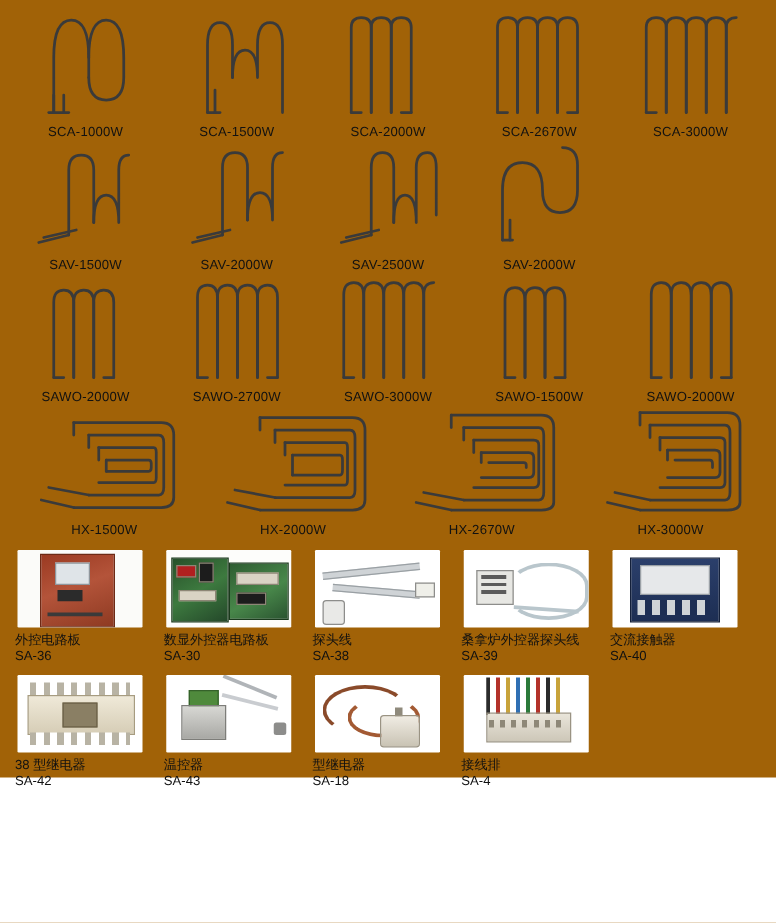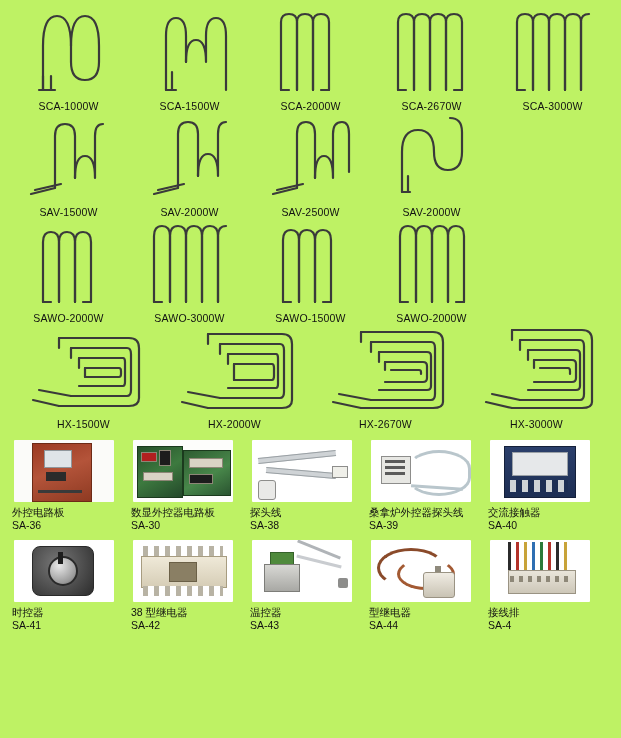--- a/index.html
+++ b/index.html
@@ -10,23 +10,23 @@
   body {
     width: 621px;
     height: 738px;
     font-family: "Liberation Sans", sans-serif;
     color: #111;
     overflow: hidden;
     position: relative;
   }
   .sheet {
     width: 621px;
-    height: 738px;
+    height: 622px;
     position: relative;
-    background: #bef264;
+    background: #a16207;
   }
 
   
   .heater-section {
     padding: 0 8px;
   }
   .row {
     display: flex;
     justify-content: flex-start;
     align-items: flex-end;
@@ -436,20 +436,32 @@
           <svg width="96" height="86" viewBox="0 0 96 86" fill="none" stroke="#3a3a3a" stroke-width="2.2" stroke-linecap="round" stroke-linejoin="round">
             <path d="M22 84 L22 24 Q22 14 30 14 Q38 14 38 24 L38 84"></path>
             <path d="M38 84 L38 24 Q38 14 46 14 Q54 14 54 24 L54 84"></path>
             <path d="M54 84 L54 24 Q54 14 62 14 Q70 14 70 24 L70 84"></path>
             <path d="M22 84 L30 84 M62 84 L70 84"></path>
           </svg>
         </div>
         <div class="cap">SAWO-2000W</div>
       </div>
 
+      <div class="cell">
+        <div class="art">
+          <svg width="96" height="86" viewBox="0 0 96 86" fill="none" stroke="#3a3a3a" stroke-width="2.2" stroke-linecap="round" stroke-linejoin="round">
+            <path d="M16 84 L16 20 Q16 10 24 10 Q32 10 32 20 L32 84"></path>
+            <path d="M32 84 L32 20 Q32 10 40 10 Q48 10 48 20 L48 84"></path>
+            <path d="M48 84 L48 20 Q48 10 56 10 Q64 10 64 20 L64 84"></path>
+            <path d="M64 84 L64 20 Q64 10 72 10 Q80 10 80 20 L80 84"></path>
+            <path d="M16 84 L24 84 M72 84 L80 84"></path>
+          </svg>
+        </div>
+        <div class="cap">SAWO-2700W</div>
+      </div>
 
       <div class="cell">
         <div class="art">
           <svg width="96" height="86" viewBox="0 0 96 86" fill="none" stroke="#3a3a3a" stroke-width="2.2" stroke-linecap="round" stroke-linejoin="round">
             <path d="M12 84 L12 18 Q12 8 20 8 Q28 8 28 18 L28 84"></path>
             <path d="M28 84 L28 18 Q28 8 36 8 Q44 8 44 18 L44 84"></path>
             <path d="M44 84 L44 18 Q44 8 52 8 Q60 8 60 18 L60 84"></path>
             <path d="M60 84 L60 18 Q60 8 68 8 Q76 8 76 18 L76 84"></path>
             <path d="M76 84 L76 18 Q76 8 84 8"></path>
             <path d="M12 84 L20 84"></path>
@@ -616,31 +628,20 @@
         <div class="pcap">
           <span>交流接触器</span>
           <span class="code">SA-40</span>
         </div>
       </div>
 
     </div>
 
     <div class="prow" style="margin-top:8px;">
 
-      <div class="pcell">
-        <div class="photo timer">
-          <div class="can"></div>
-            <div class="knob"></div>
-            <div class="stem"></div>
-        </div>
-        <div class="pcap">
-          <span>时控器</span>
-          <span class="code">SA-41</span>
-        </div>
-      </div>
 
       <div class="pcell">
         <div class="photo relay">
           <div class="pinrow"></div>
             <div class="base"></div>
             <div class="coil"></div>
             <div class="pinrow2"></div>
         </div>
         <div class="pcap">
           <span>38 型继电器</span>
@@ -664,21 +665,21 @@
 
       <div class="pcell">
         <div class="photo potmeter">
           <div class="wire"></div>
             <div class="wire2"></div>
             <div class="shaft"></div>
             <div class="knob"></div>
         </div>
         <div class="pcap">
           <span>型继电器</span>
-          <span class="code">SA-44</span>
+          <span class="code">SA-18</span>
         </div>
       </div>
 
       <div class="pcell">
         <div class="photo terminal">
           <div class="wires"></div>
             <div class="blk"></div>
             <div class="screws"></div>
         </div>
         <div class="pcap">

